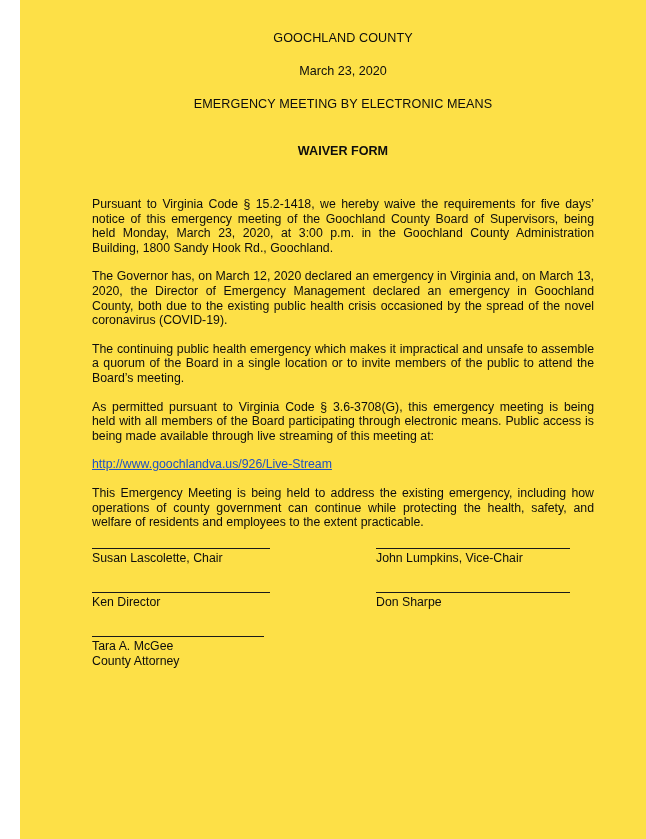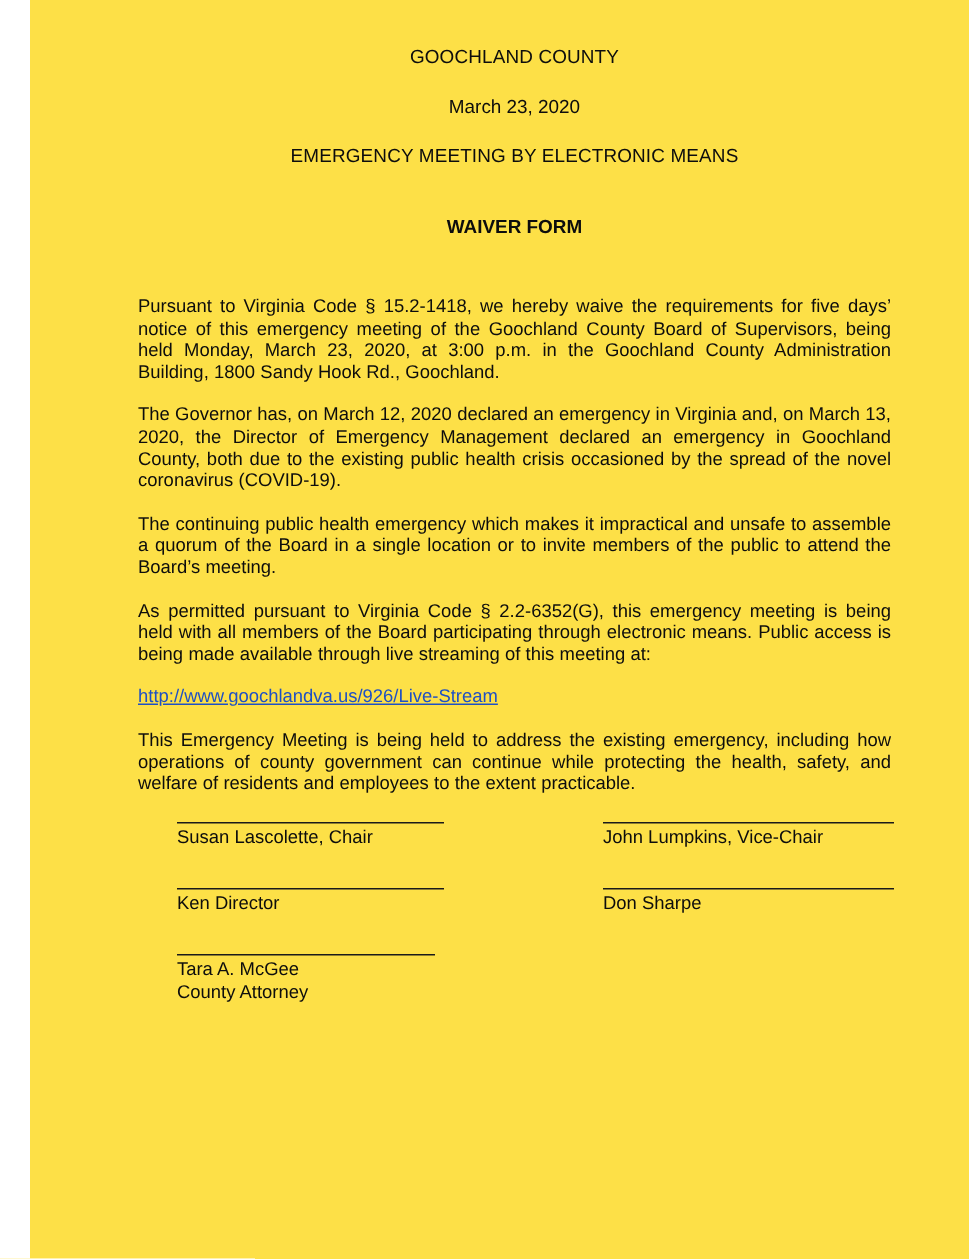--- a/index.html
+++ b/index.html
@@ -80,21 +80,20 @@
     text-decoration: underline;
     text-underline-offset: 1px;
   }
 
   
   .signatures {
     position: absolute;
     left: 0;
     top: 548px;
     width: 594px;
-    padding-left: 26px;
   }
   .sig-row {
     position: relative;
     height: 44px;
   }
   .sig-cell {
     position: absolute;
     top: 0;
   }
   .sig-cell.col-left { left: 72px; }
@@ -134,21 +133,21 @@
   </div>
 
   <div class="body-block">
 
     <p class="para">Pursuant to Virginia Code § 15.2-1418, we hereby waive the requirements for five days’ notice of this emergency meeting of the Goochland County Board of Supervisors, being held Monday, March 23, 2020, at 3:00 p.m. in the Goochland County Administration Building, 1800 Sandy Hook Rd., Goochland.</p>
 
     <p class="para">The Governor has, on March 12, 2020 declared an emergency in Virginia and, on March 13, 2020, the Director of Emergency Management declared an emergency in Goochland County, both due to the existing public health crisis occasioned by the spread of the novel coronavirus (COVID-19).</p>
 
     <p class="para">The continuing public health emergency which makes it impractical and unsafe to assemble a quorum of the Board in a single location or to invite members of the public to attend the Board’s meeting.</p>
 
-    <p class="para"><span>As permitted pursuant to Virginia Code § 2.2-6352(G), this emergency meeting is being held with all members of the Board participating through electronic means. Public access is being made available through live streaming of this meeting at:</span></p>
+    <p class="para"><span>As permitted pursuant to Virginia Code § 3.6-3708(G), this emergency meeting is being held with all members of the Board participating through electronic means. Public access is being made available through live streaming of this meeting at:</span></p>
 
     <p class="para para-link-line"><a class="doclink" href="#">http://www.goochlandva.us/926/Live-Stream</a></p>
 
     <p class="para" style="margin-top:10px">This Emergency Meeting is being held to address the existing emergency, including how operations of county government can continue while protecting the health, safety, and welfare of residents and employees to the extent practicable.</p>
   </div>
 
   <div class="signatures">
 
     <div class="sig-row">
       <div class="sig-cell col-left">

